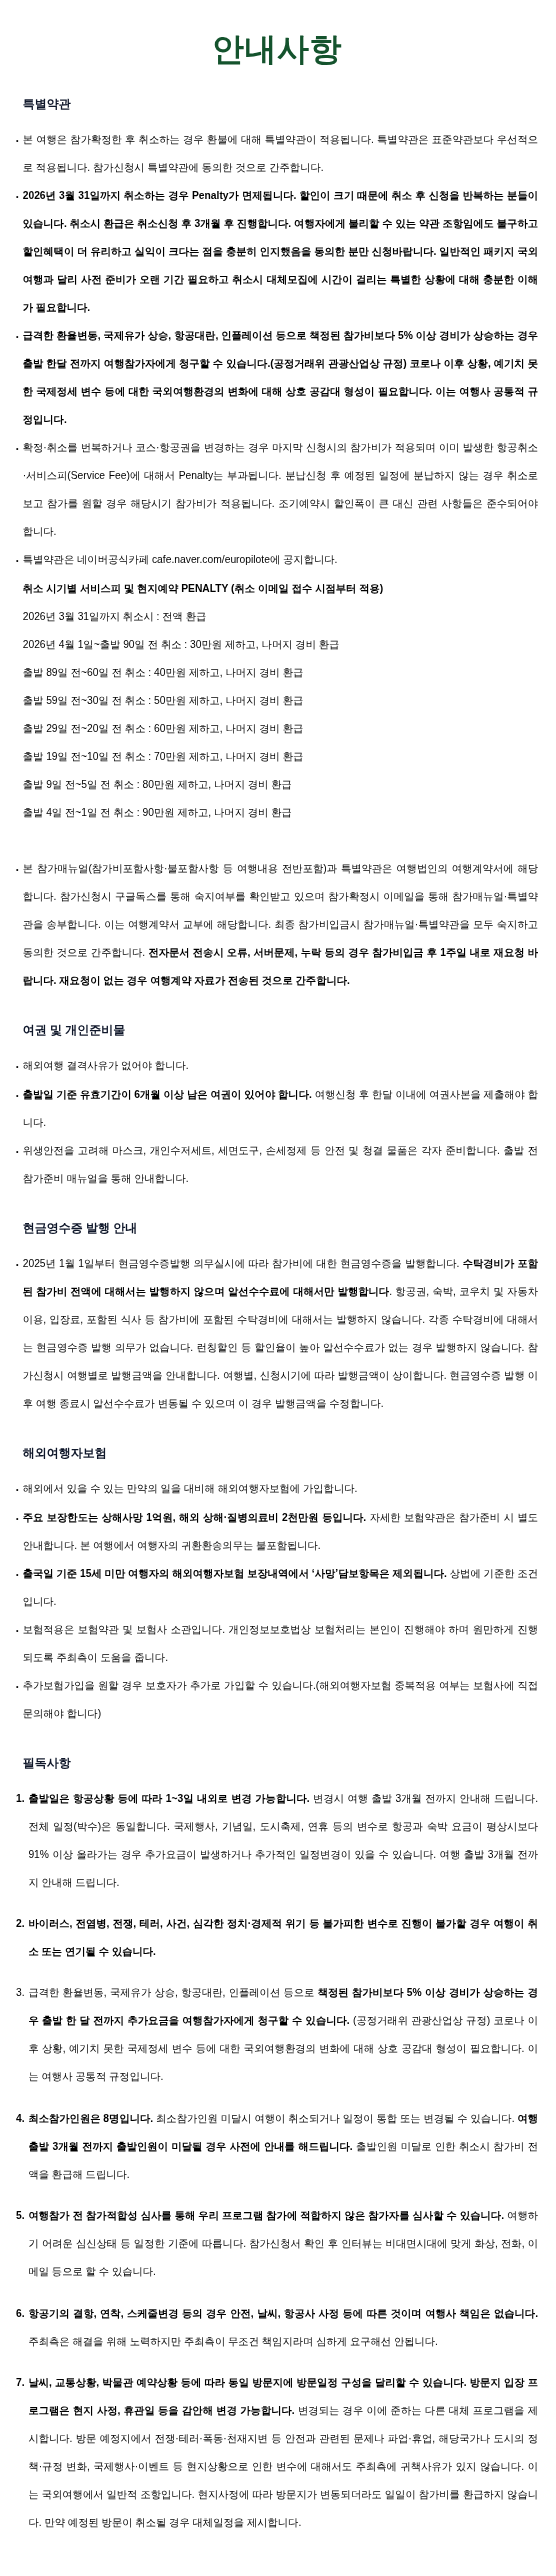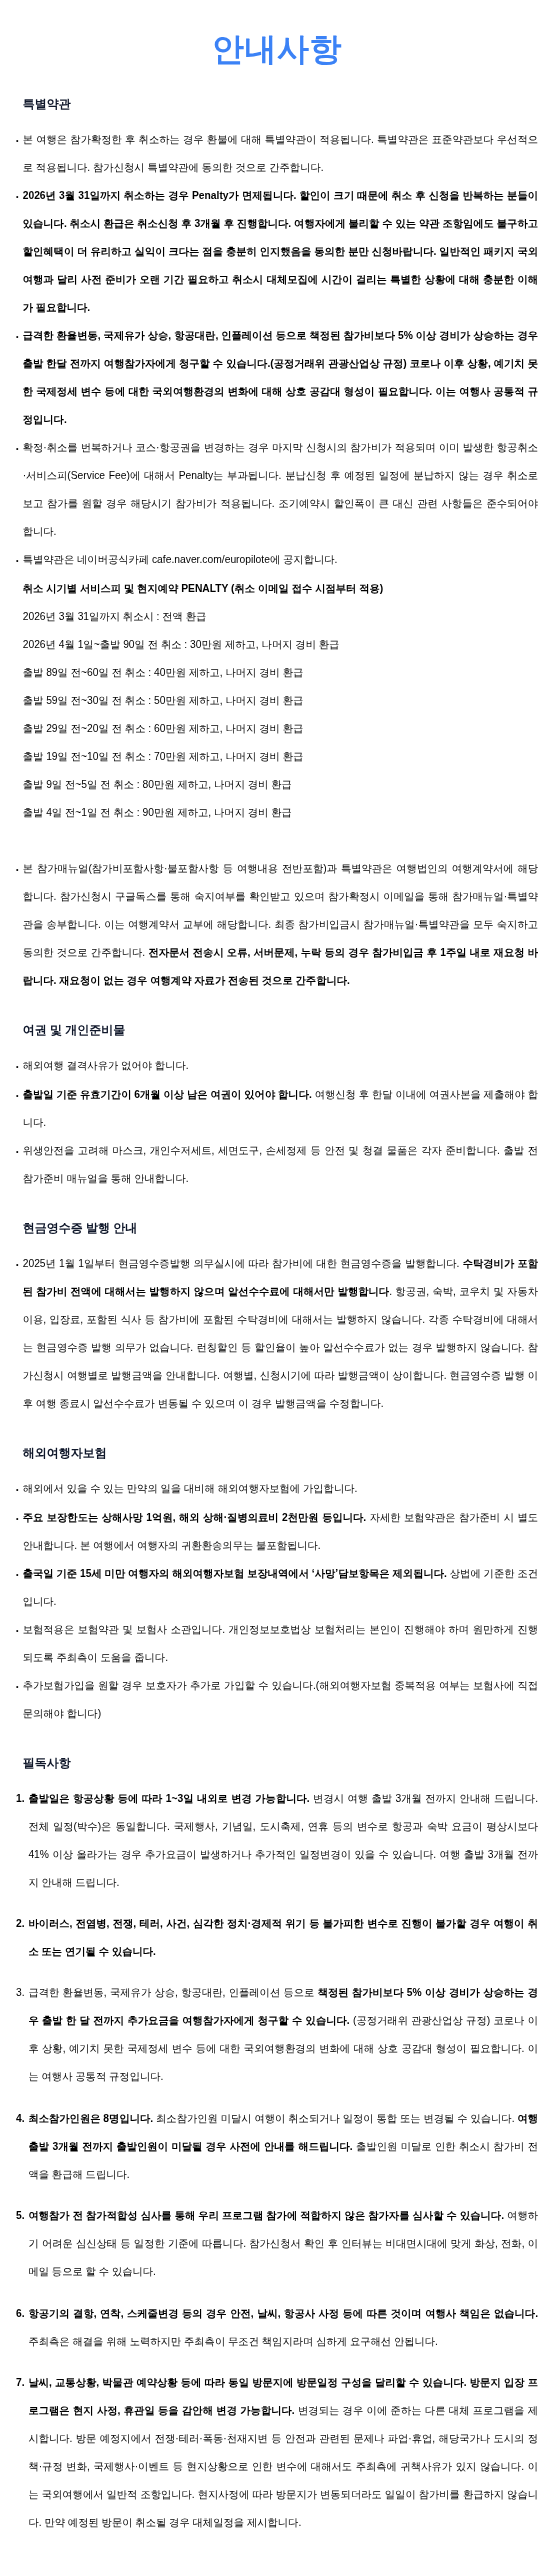--- a/index.html
+++ b/index.html
@@ -62,21 +62,21 @@
   .penalty-line {
     margin-left: 6.7px;
     font-size: 10.3px;
     line-height: 28px;
   }
 </style>
 </head>
 <body style="color: rgb(0, 0, 0);">
 
 <div class="page">
-  <h1 class="page-title" style="color: #3b82f6;">안내사항</h1>
+  <h1 class="page-title" style="color: #14532d;">안내사항</h1>
   <div id="sections">
       <section class="section">
         <h2 class="section-heading">특별약관</h2>
         <div class="item">
           <span class="marker"><span class="bullet-dot">•</span></span>
           <div class="body"><span>본 여행은 참가확정한 후 취소하는 경우 환불에 대해 특별약관이 적용됩니다. 특별약관은 표준약관보다 우선적으로 적용됩니다. 참가신청시 특별약관에 동의한 것으로 간주합니다.</span></div>
         </div>
         <div class="item">
           <span class="marker"><span class="bullet-dot">•</span></span>
           <div class="body"><b>2026년 3월 31일까지 취소하는 경우 Penalty가 면제됩니다. 할인이 크기 때문에 취소 후 신청을 반복하는 분들이 있습니다. 취소시 환급은 취소신청 후 3개월 후 진행합니다. 여행자에게 불리할 수 있는 약관 조항임에도 불구하고 할인혜택이 더 유리하고 실익이 크다는 점을 충분히 인지했음을 동의한 분만 신청바랍니다. 일반적인 패키지 국외여행과 달리 사전 준비가 오랜 기간 필요하고 취소시 대체모집에 시간이 걸리는 특별한 상황에 대해 충분한 이해가 필요합니다.</b></div>
@@ -151,21 +151,21 @@
         </div>
         <div class="item">
           <span class="marker"><span class="bullet-dot">•</span></span>
           <div class="body"><span>추가보험가입을 원할 경우 보호자가 추가로 가입할 수 있습니다.(해외여행자보험 중복적용 여부는 보험사에 직접 문의해야 합니다)</span></div>
         </div>
       </section>
       <section class="section">
         <h2 class="section-heading">필독사항</h2>
         <div class="item spaced">
           <span class="marker num">1.</span>
-          <div class="body"><b>출발일은 항공상황 등에 따라 1~3일 내외로 변경 가능합니다.</b><span> 변경시 여행 출발 3개월 전까지 안내해 드립니다. 전체 일정(박수)은 동일합니다. 국제행사, 기념일, 도시축제, 연휴 등의 변수로 항공과 숙박 요금이 평상시보다 41% 이상 올라가는 경우 추가요금이 발생하거나 추가적인 일정변경이 있을 수 있습니다. 여행 출발 3개월 전까지 안내해 드립니다.</span></div>
+          <div class="body"><b>출발일은 항공상황 등에 따라 1~3일 내외로 변경 가능합니다.</b><span> 변경시 여행 출발 3개월 전까지 안내해 드립니다. 전체 일정(박수)은 동일합니다. 국제행사, 기념일, 도시축제, 연휴 등의 변수로 항공과 숙박 요금이 평상시보다 91% 이상 올라가는 경우 추가요금이 발생하거나 추가적인 일정변경이 있을 수 있습니다. 여행 출발 3개월 전까지 안내해 드립니다.</span></div>
         </div>
         <div class="item spaced">
           <span class="marker num">2.</span>
           <div class="body"><b>바이러스, 전염병, 전쟁, 테러, 사건, 심각한 정치·경제적 위기 등 불가피한 변수로 진행이 불가할 경우 여행이 취소 또는 연기될 수 있습니다.</b></div>
         </div>
         <div class="item spaced">
           <span class="marker num reg">3.</span>
           <div class="body"><span>급격한 환율변동, 국제유가 상승, 항공대란, 인플레이션 등으로 </span><b>책정된 참가비보다 5% 이상 경비가 상승하는 경우 출발 한 달 전까지 추가요금을 여행참가자에게 청구할 수 있습니다.</b><span> (공정거래위 관광산업상 규정) 코로나 이후 상황, 예기치 못한 국제정세 변수 등에 대한 국외여행환경의 변화에 대해 상호 공감대 형성이 필요합니다. 이는 여행사 공통적 규정입니다.</span></div>
         </div>
         <div class="item spaced">

